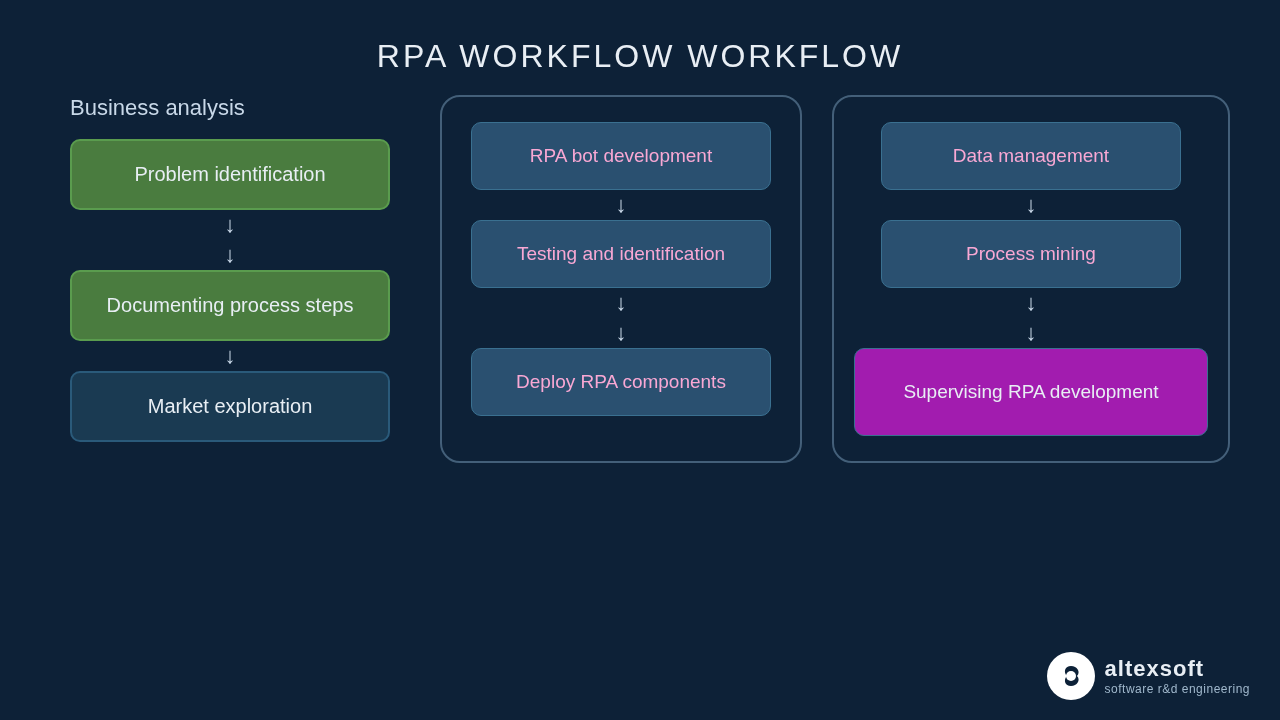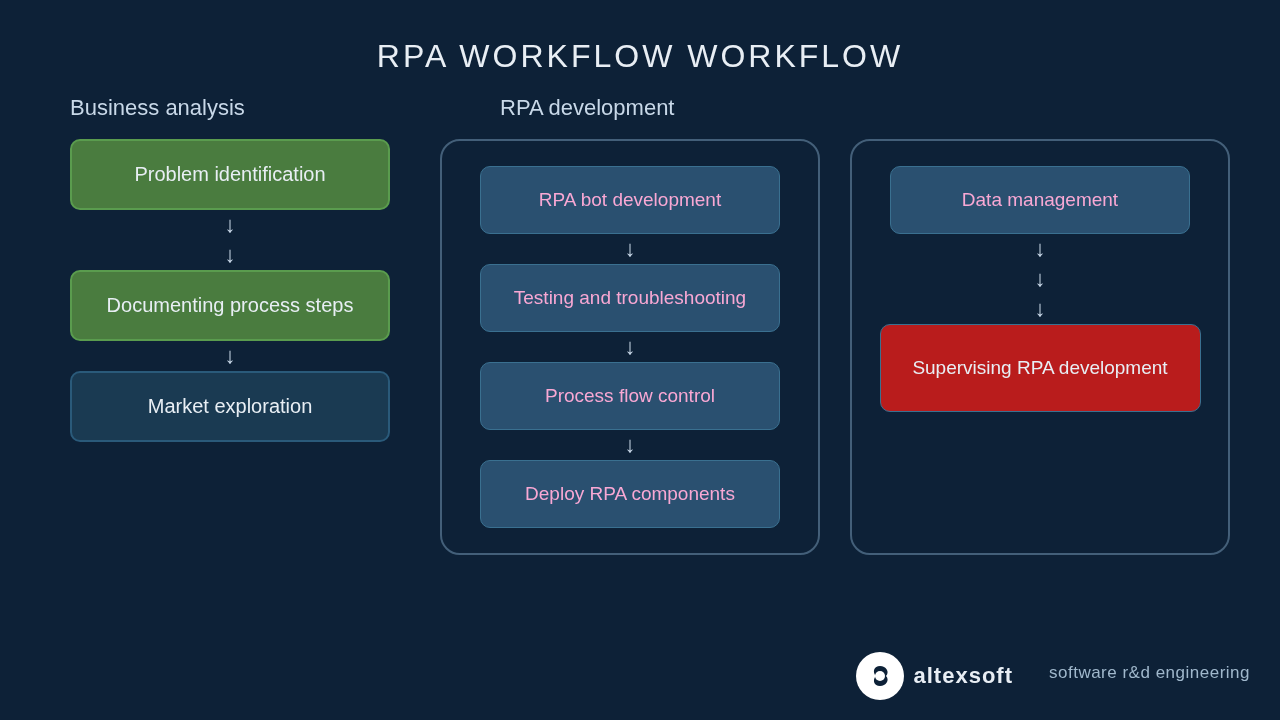--- a/index.html
+++ b/index.html
@@ -127,24 +127,24 @@
       border-radius: 10px;
       width: 300px;
       padding: 22px 20px;
       text-align: center;
       color: #f9a8d4;
       font-size: 19px;
       font-weight: 400;
     }
 
     .rpa-box-tall {
-      background-color: #b91c1c;
+      background-color: #a21caf;
       border: 1px solid #3a7090;
       border-radius: 10px;
-      width: 321px;
+      width: 354px;
       padding: 32px 20px;
       text-align: center;
       color: #e8eef4;
       font-size: 19px;
       font-weight: 400;
       min-height: 80px;
       display: flex;
       align-items: center;
       justify-content: center;
     }
@@ -167,35 +167,34 @@
       display: flex;
       align-items: center;
       justify-content: center;
       font-size: 26px;
       font-weight: bold;
       color: #0d2137;
     }
 
     .logo-text-group {
       display: flex;
-      flex-direction: row;
+      flex-direction: column;
     }
 
     .logo-name {
       color: #e8eef4;
       font-size: 22px;
       font-weight: 600;
       letter-spacing: 1px;
     }
 
     .logo-sub {
       color: #a0b8cc;
-      font-size: 17px;
+      font-size: 12px;
       letter-spacing: 0.5px;
-      margin-left: 36px;
     }
   </style>
 </head>
 <body>
 
 <h1 class="main-title">RPA WORKFLOW WORKFLOW</h1>
 
 <div class="content-area">
 
   <div class="business-analysis">
@@ -215,54 +214,53 @@
       <span class="arrow-down">↓</span>
 
       <div class="dark-box">
         <span>Market exploration</span>
       </div>
 
     </div>
   </div>
 
   <div class="rpa-development">
-    <div class="rpa-label">RPA development</div>
 
     <div class="rpa-columns">
 
       <div class="rpa-group">
 
         <div class="rpa-box">
           <span>RPA bot development</span>
         </div>
         <span class="arrow-down">↓</span>
 
         <div class="rpa-box">
-          <span>Testing and troubleshooting</span>
-        </div>
-        <span class="arrow-down">↓</span>
-
-        <div class="rpa-box">
-          <span>Process flow control</span>
-        </div>
+          <span>Testing and identification</span>
+        </div>
+        <span class="arrow-down">↓</span>
+
         <span class="arrow-down">↓</span>
 
         <div class="rpa-box">
           <span>Deploy RPA components</span>
         </div>
 
       </div>
 
       <div class="rpa-group">
 
         <div class="rpa-box">
           <span>Data management</span>
         </div>
         <span class="arrow-down">↓</span>
 
+        <div class="rpa-box">
+          <span>Process mining</span>
+        </div>
         <span class="arrow-down">↓</span>
 
         <span class="arrow-down">↓</span>
 
         <div class="rpa-box-tall">
           <span>Supervising RPA development</span>
         </div>
 
       </div>
 

